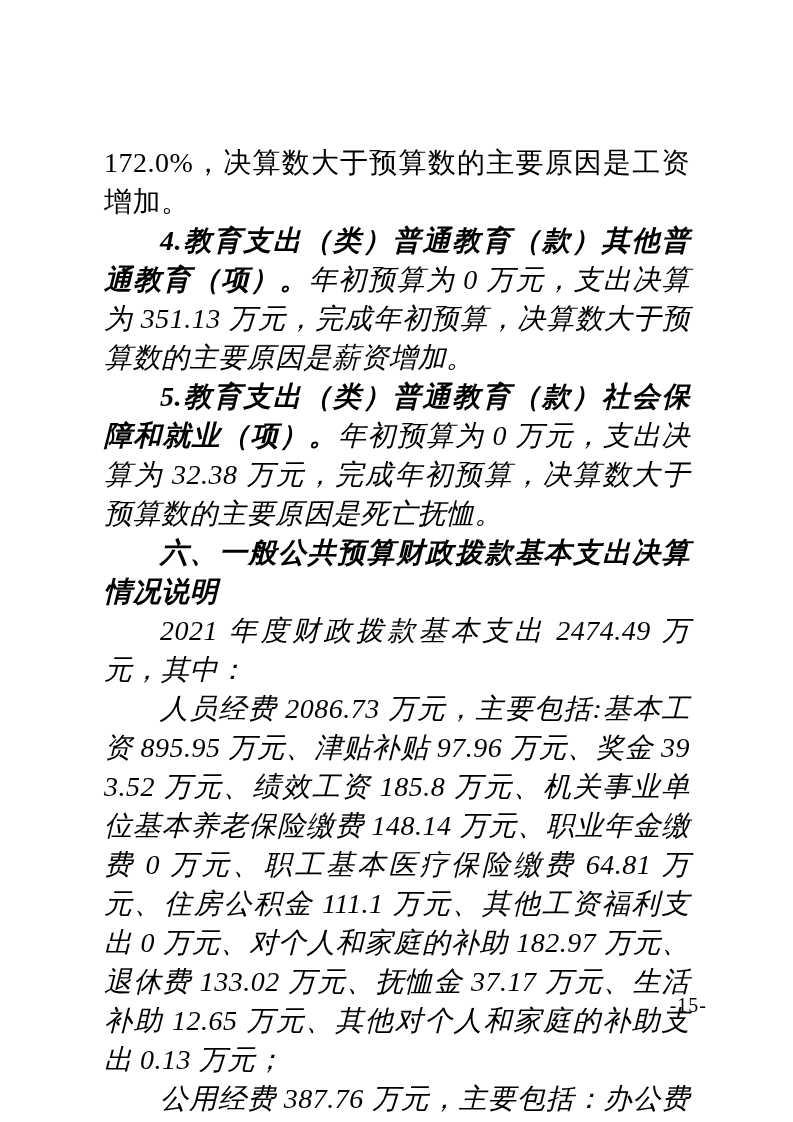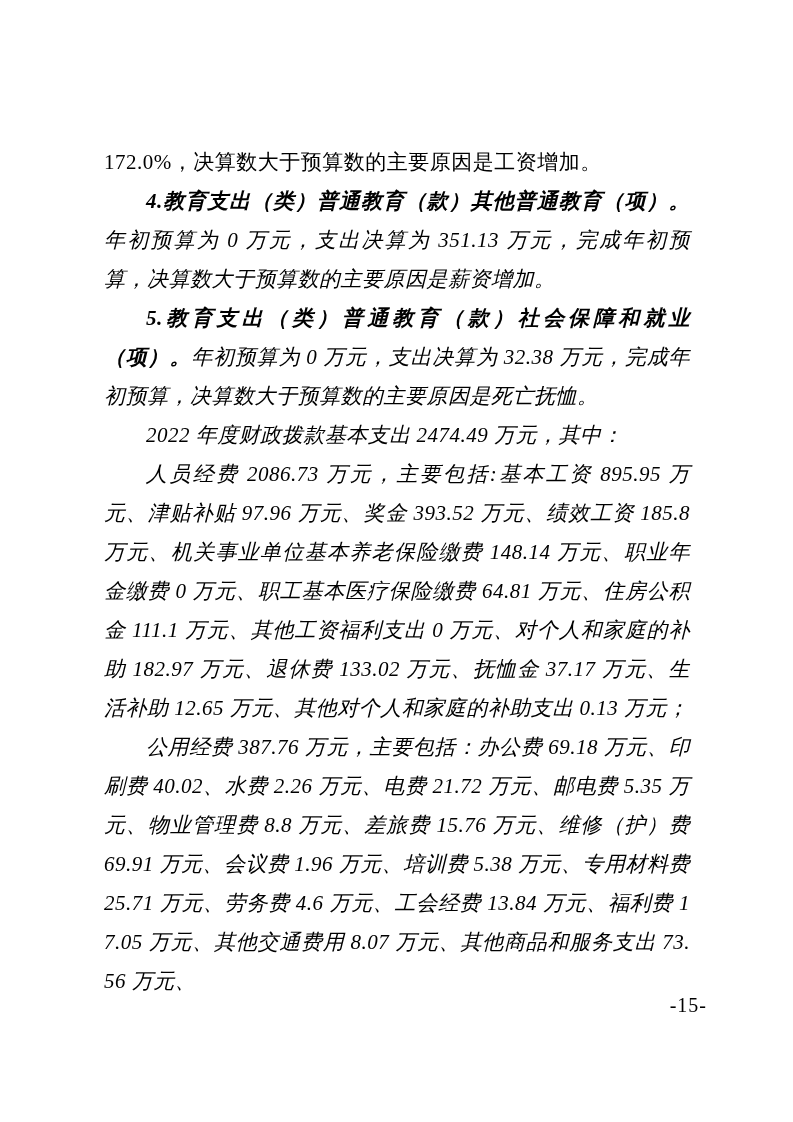--- a/index.html
+++ b/index.html
@@ -17,21 +17,21 @@
     overflow: hidden;
   }
   .page-content {
     position: absolute;
     left: 104px;
     top: 143px;
     width: 586px;
   }
   .para {
     margin: 0;
-    font-size: 21px;
+    font-size: 28px;
     line-height: 39px;
     text-align: justify;
     text-justify: inter-ideograph;
     letter-spacing: 0.5px;
     word-break: break-all;
   }
   .indent { text-indent: 2em; font-style: italic; }
   .bold { font-weight: bold; }
   .heading {
     font-weight: bold;
@@ -49,22 +49,23 @@
 <body>
 
 <div class="page-content">
 
   <p class="para"><span>172.0%，决算数大于预算数的主要原因是工资增加。</span></p>
 
   <p class="para indent"><span class="bold">4.教育支出（类）普通教育（款）其他普通教育（项）。</span><span>年初预算为 0 万元，支出决算为 351.13 万元，完成年初预算，决算数大于预算数的主要原因是薪资增加。</span></p>
 
   <p class="para indent"><span class="bold">5.教育支出（类）普通教育（款）社会保障和就业（项）。</span><span>年初预算为 0 万元，支出决算为 32.38 万元，完成年初预算，决算数大于预算数的主要原因是死亡抚恤。</span></p>
 
+  <p class="para indent heading"><span>六、一般公共预算财政拨款基本支出决算情况说明</span></p>
 
-  <p class="para indent"><span>2022 年度财政拨款基本支出 2474.49 万元，其中：</span></p>
+  <p class="para indent"><span>2021 年度财政拨款基本支出 2474.49 万元，其中：</span></p>
 
   <p class="para indent"><span>人员经费 2086.73 万元，主要包括:基本工资 895.95 万元、津贴补贴 97.96 万元、奖金 393.52 万元、绩效工资 185.8 万元、机关事业单位基本养老保险缴费 148.14 万元、职业年金缴费 0 万元、职工基本医疗保险缴费 64.81 万元、住房公积金 111.1 万元、其他工资福利支出 0 万元、对个人和家庭的补助 182.97 万元、退休费 133.02 万元、抚恤金 37.17 万元、生活补助 12.65 万元、其他对个人和家庭的补助支出 0.13 万元；</span></p>
 
   <p class="para indent"><span>公用经费 387.76 万元，主要包括：办公费 69.18 万元、印刷费 40.02、水费 2.26 万元、电费 21.72 万元、邮电费 5.35 万元、物业管理费 8.8 万元、差旅费 15.76 万元、维修（护）费 69.91 万元、会议费 1.96 万元、培训费 5.38 万元、专用材料费 25.71 万元、劳务费 4.6 万元、工会经费 13.84 万元、福利费 17.05 万元、其他交通费用 8.07 万元、其他商品和服务支出 73.56 万元、</span></p>
 
 </div>
 
 <div class="page-number">-15-</div>
 
 </body></html>

